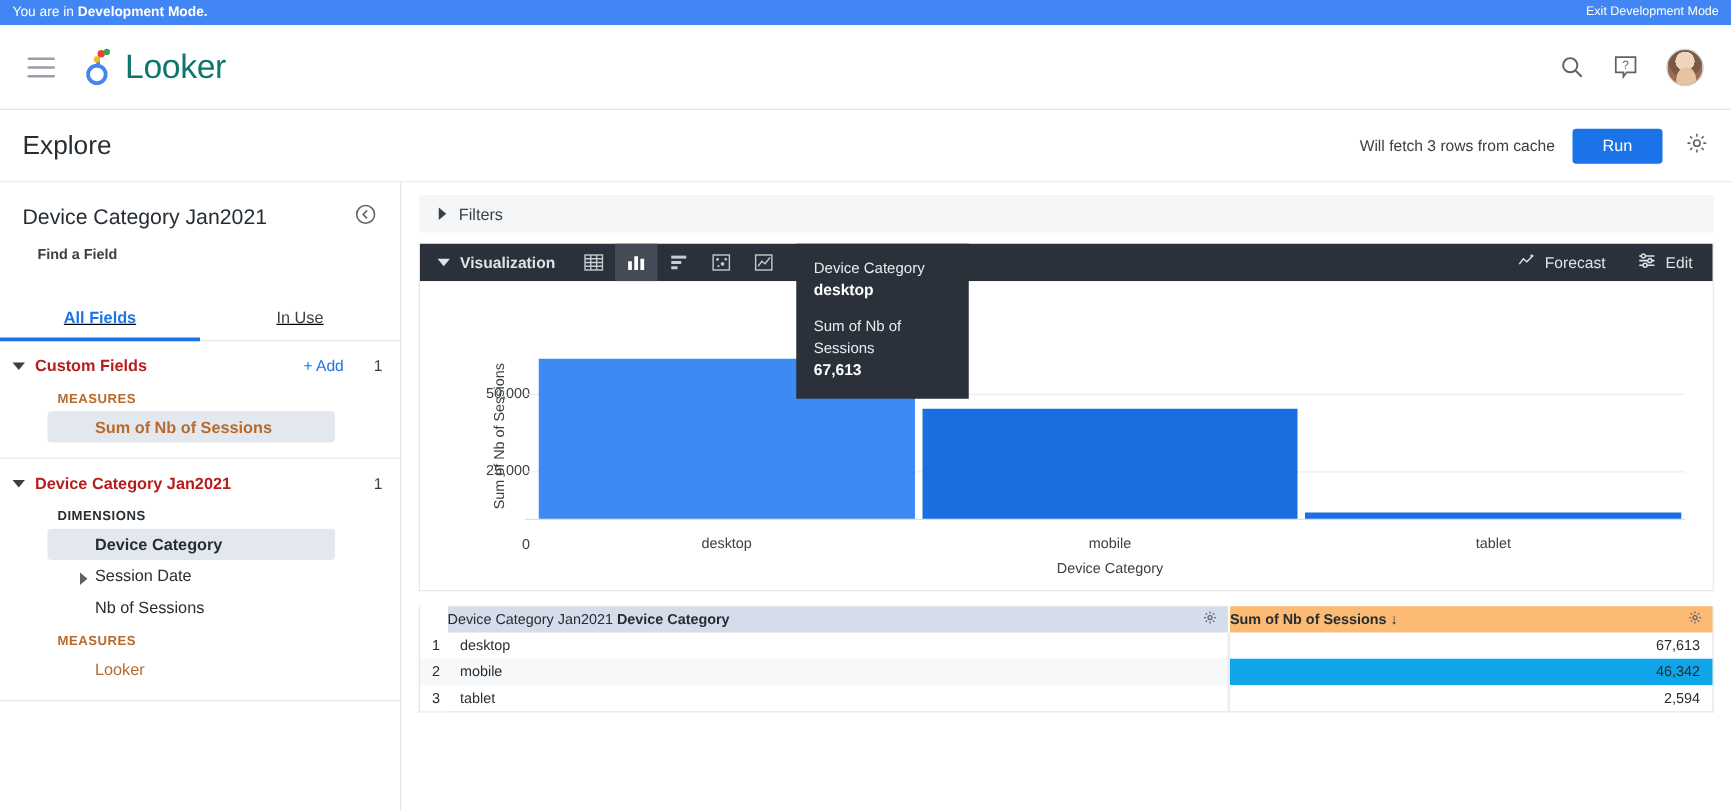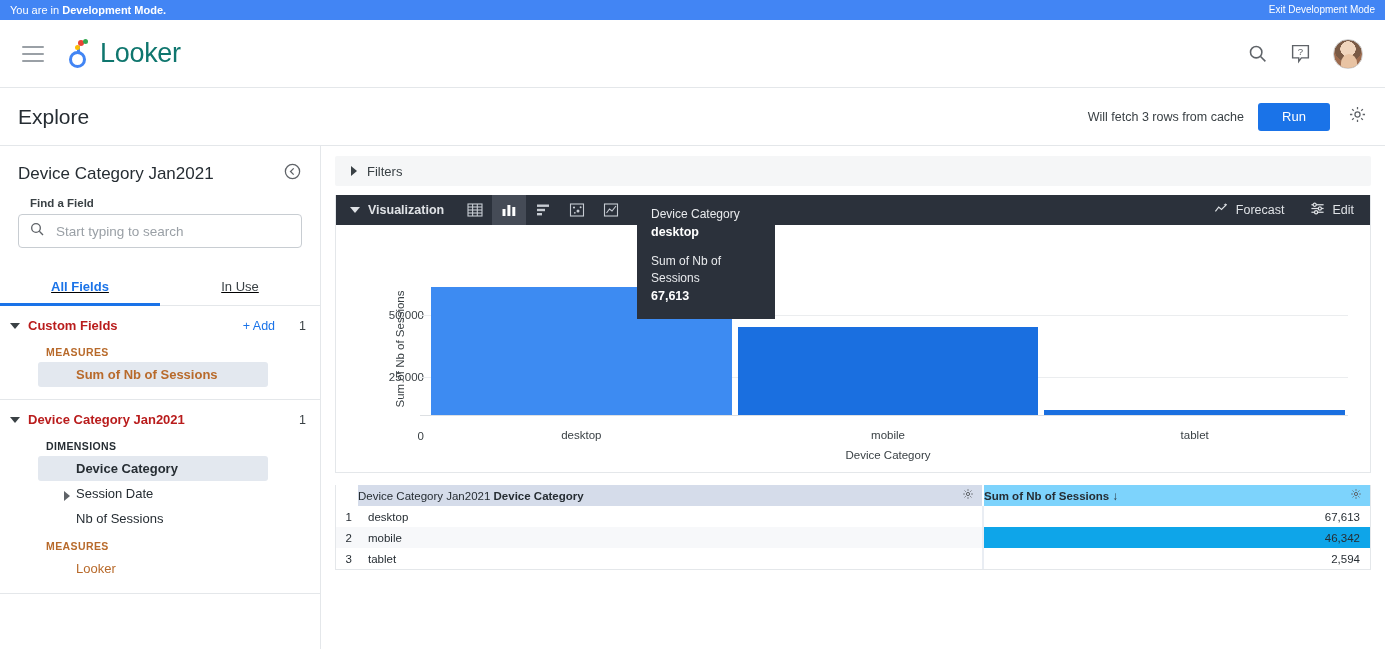--- a/index.html
+++ b/index.html
@@ -205,21 +205,21 @@
 
   .rtable { width: 100%; border-collapse: collapse; table-layout: fixed; }
   .rtable th, .rtable td { font-size: 11.5px; color: #262d33; padding: 0; height: 21px; }
   .th-dim {
     background: #d5dcea; text-align: left; padding-left: 10px; position: relative;
     font-weight: normal; border-right: 2px solid #fff;
   }
   .th-dim .explore-name { font-weight: normal; }
   .th-dim .field-name { font-weight: bold; }
   .th-meas {
-    background: #7dd3fc; text-align: left; padding-left: 10px; position: relative;
+    background: #fdba74; text-align: left; padding-left: 10px; position: relative;
     font-weight: bold;
   }
   .th-gear { position: absolute; right: 8px; top: 3px; cursor:pointer; color:#5f6368; }
   .idx-col { width: 22px; text-align: right; padding-right: 6px !important; color:#262d33; background:#fff;}
   .dim-cell { padding-left: 10px !important; border-right: 2px solid #e9edf3; }
   .meas-cell { text-align: right; padding-right: 10px !important; }
   tr.alt .dim-cell, tr.alt .idx-col { background: #f7f8fa; }
   tr.alt .meas-cell { background: #0ea5e9; }
 </style>
 </head>
@@ -285,29 +285,20 @@
     <div class="sb-title-row">
       <div class="sb-title">Device Category Jan2021</div>
       <div class="collapse-ic">
         <svg width="19" height="19" viewBox="0 0 24 24" fill="none" stroke="#5f6368" stroke-width="1.6">
           <circle cx="12" cy="12" r="9"></circle>
             <path d="M13.5 8l-4 4 4 4"></path>
         </svg>
       </div>
     </div>
     <div class="find-label">Find a Field</div>
-    <div class="search-box">
-      <span>
-        <svg width="16" height="16" viewBox="0 0 24 24" fill="none" stroke="#5f6368" stroke-width="2">
-          <circle cx="10.5" cy="10.5" r="6.5"></circle>
-            <line x1="15.5" y1="15.5" x2="21" y2="21"></line>
-        </svg>
-      </span>
-      <input type="text" placeholder="Start typing to search" style="">
-    </div>
 
     <div class="tabs-row">
       <div class="tab active">All Fields</div>
       <div class="tab">In Use</div>
     </div>
 
     <div class="group">
       <div class="group-head">
         <span class="caret-down"></span>
         <span class="group-name">Custom Fields</span>

